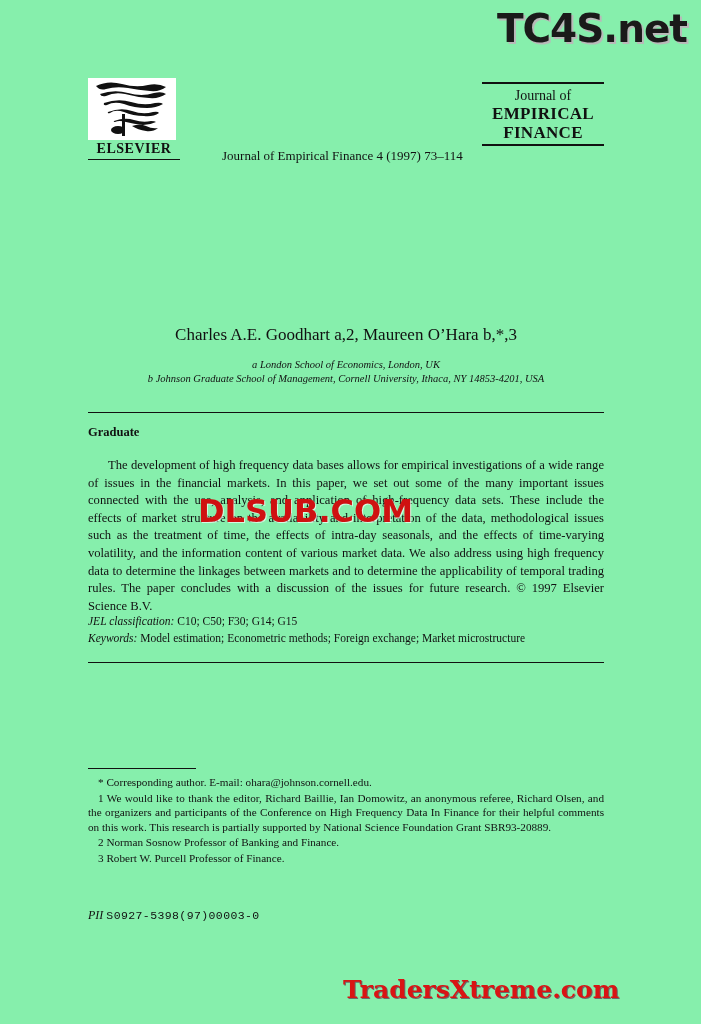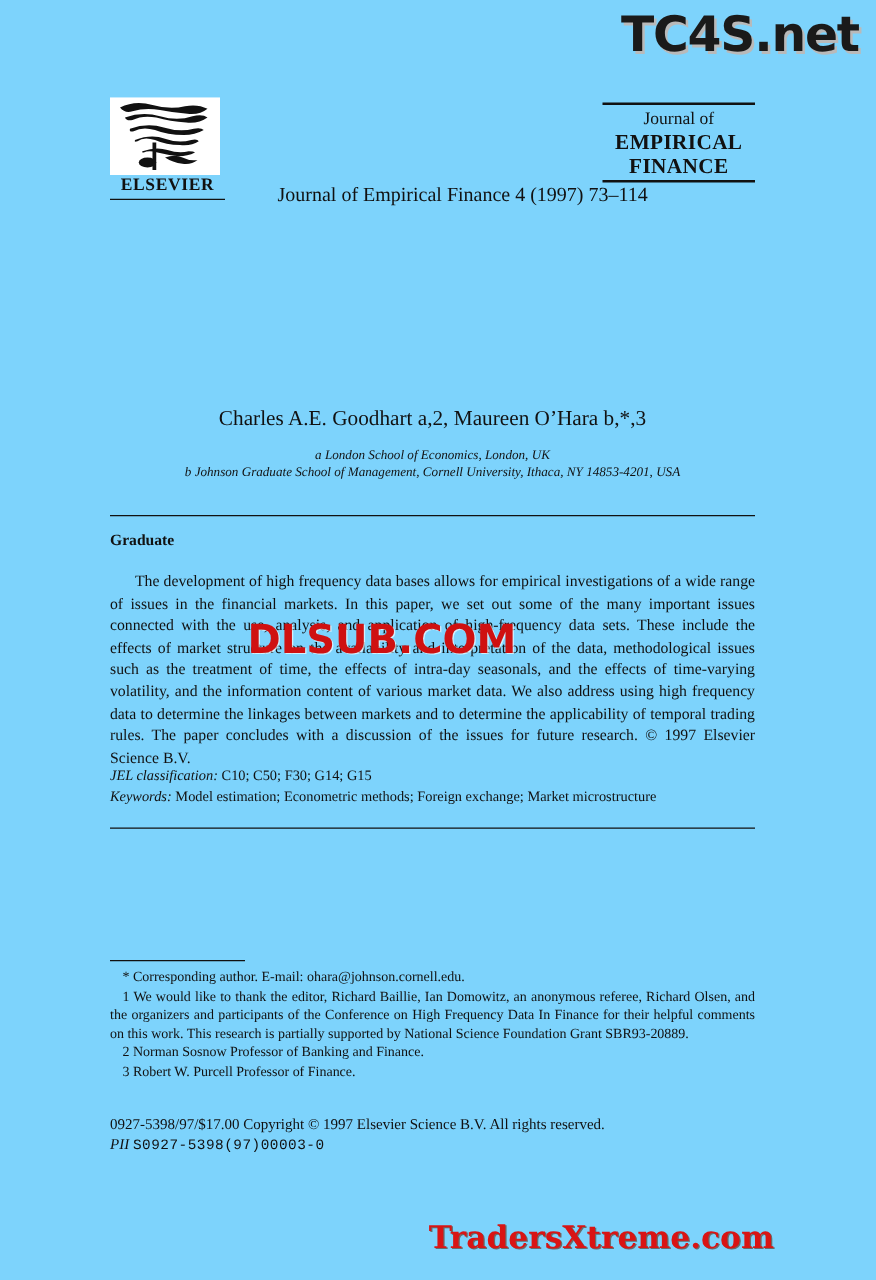--- a/index.html
+++ b/index.html
@@ -12,21 +12,21 @@
     background: #f2f0ed;
     font-family: "Liberation Serif", serif;
     position: relative;
     overflow: hidden;
   }
   .page {
     position: absolute;
     left: 0; top: 0;
     width: 701px;
     height: 1024px;
-    background: #7dd3fc;
+    background: #86efac;
   }
 
   
   .wm-top {
     position: absolute;
     right: 14px;
     top: 6px;
     font-family: "DejaVu Sans", sans-serif;
     font-weight: bold;
     font-size: 39px;
@@ -82,21 +82,21 @@
   }
   .elsevier-rule {
     border-top: 1px solid #111;
     margin-top: 2px;
   }
 
   .journal-ref {
     position: absolute;
     left: 222px;
     top: 148px;
-    font-size: 16px;
+    font-size: 13px;
     color: #111;
   }
 
   .journal-mast {
     position: absolute;
     right: 97px;
     top: 82px;
     width: 122px;
     text-align: center;
     color: #111;
@@ -318,21 +318,20 @@
   <div class="wm-mid">DLSUB.COM</div>
 
   <div class="fn-rule"></div>
   <div class="footnotes">
     <p>* Corresponding author. E-mail: ohara@johnson.cornell.edu.</p>
     <p>1 We would like to thank the editor, Richard Baillie, Ian Domowitz, an anonymous referee, Richard Olsen, and the organizers and participants of the Conference on High Frequency Data In Finance for their helpful comments on this work. This research is partially supported by National Science Foundation Grant SBR93-20889.</p>
     <p>2 Norman Sosnow Professor of Banking and Finance.</p>
     <p>3 Robert W. Purcell Professor of Finance.</p>
   </div>
 
-  <div class="copyright">0927-5398/97/$17.00 Copyright © 1997 Elsevier Science B.V. All rights reserved.</div>
   <div class="pii">
     <span class="lbl">PII</span>
     <span class="mono">S0927-5398(97)00003-0</span>
   </div>
 
   <div class="wm-bottom">TradersXtreme.com</div>
 
 </div>
 
 </body></html>

